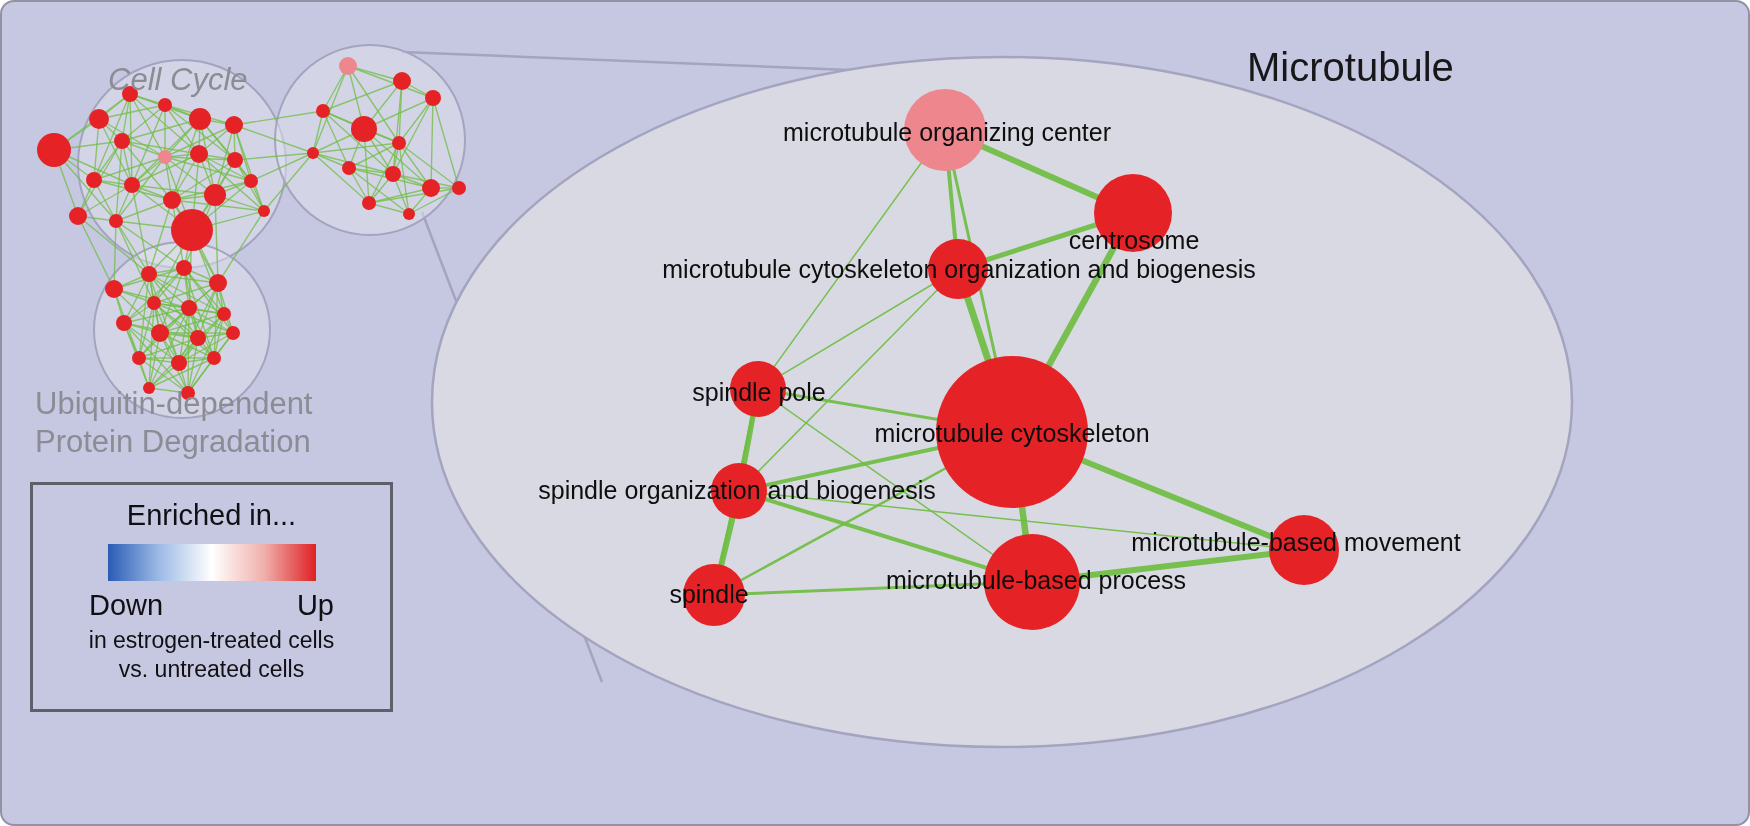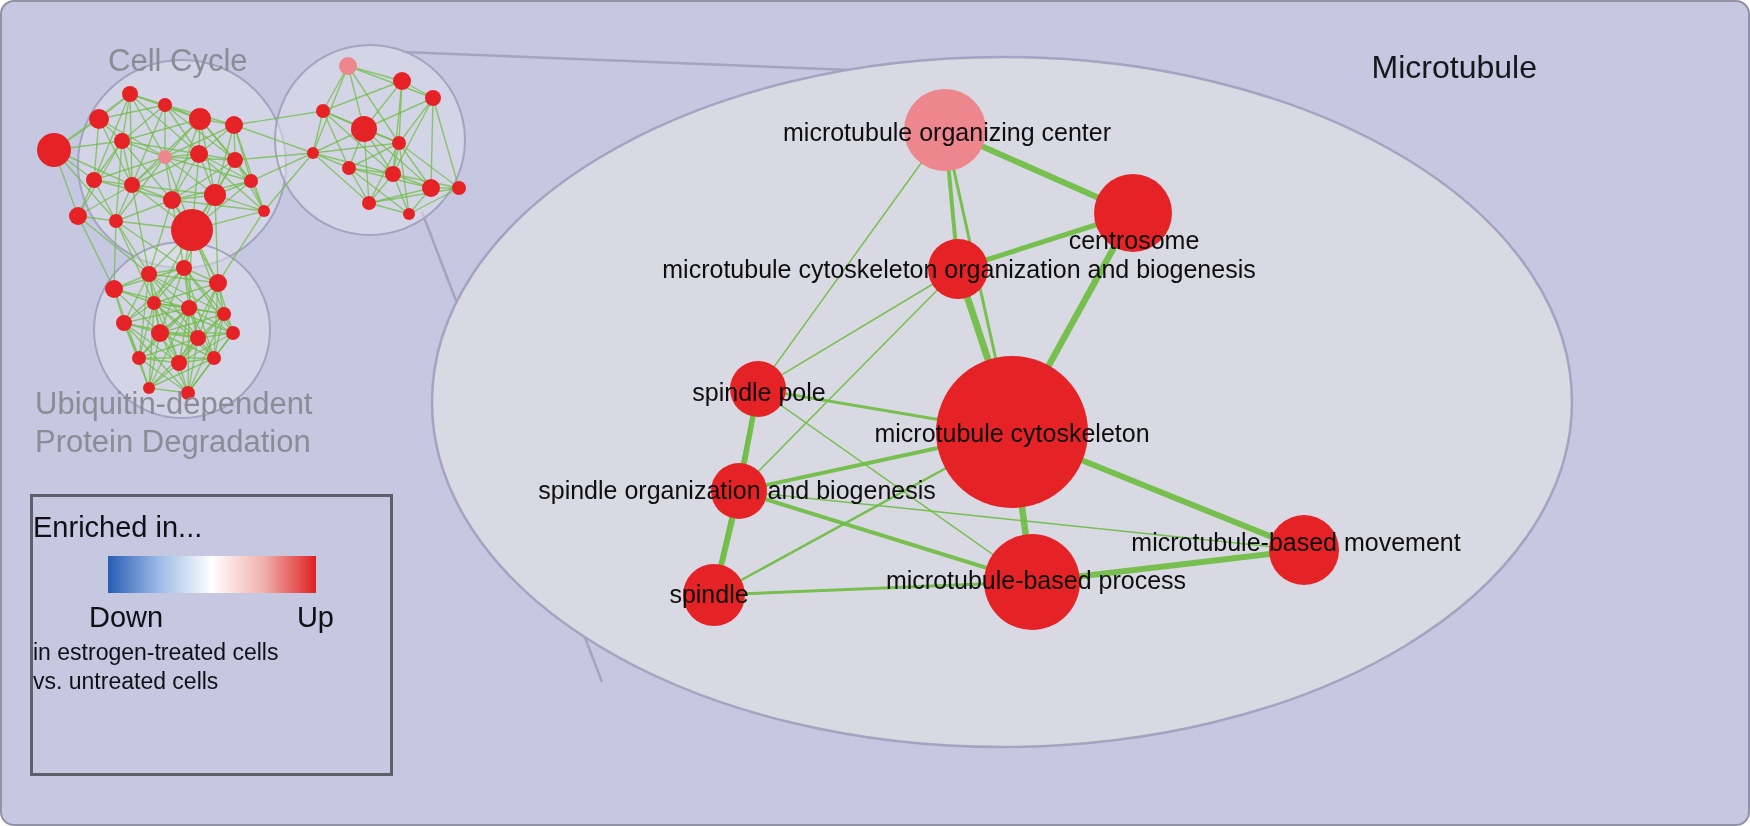--- a/index.html
+++ b/index.html
@@ -6,26 +6,26 @@
   .figure{
     position:relative;width:1750px;height:826px;
     background:#c6c7e1;border:2px solid #9292a4;border-radius:14px;
     box-sizing:border-box;overflow:hidden;
     font-family:"Liberation Sans",sans-serif;
   }
   #network-svg{position:absolute;left:0;top:0;}
   #network-svg text{font-family:"Liberation Sans",sans-serif;}
   .overlay{position:absolute;}
   .gray-label{color:#8c8c95;font-size:31px;}
-  .cell-cycle{left:106px;top:41px;}
+  .cell-cycle{left:106px;top:60px;font-style:italic;}
   .ubiquitin{left:33px;top:383px;line-height:38px;}
-  .mt-title{left:1245px;top:45px;width:290px;text-align:right;color:#17171a;font-size:32px;line-height:40px;}
+  .mt-title{left:1245px;top:45px;width:290px;text-align:left;color:#17171a;font-size:40px;line-height:40px;}
   .legend{
-    position:absolute;left:28px;top:492px;width:363px;height:282px;
-    border:3px solid #5f5f6a;box-sizing:border-box;
+    position:absolute;left:28px;top:480px;width:363px;height:230px;
+    border:3px solid #5f5f6a;box-sizing:border-box;text-align:center;
   }
   .legend-title{font-size:29px;color:#101014;margin-top:14px;}
   .legend-bar{width:208px;height:37px;margin:12px auto 0;}
   .legend-scale{display:flex;justify-content:space-between;padding:0 56px;font-size:29px;color:#101014;margin-top:8px;}
   .legend-caption{font-size:23px;color:#101014;margin-top:4px;line-height:29px;}
 </style>
 </head>
 <body>
 
 <div class="figure">

